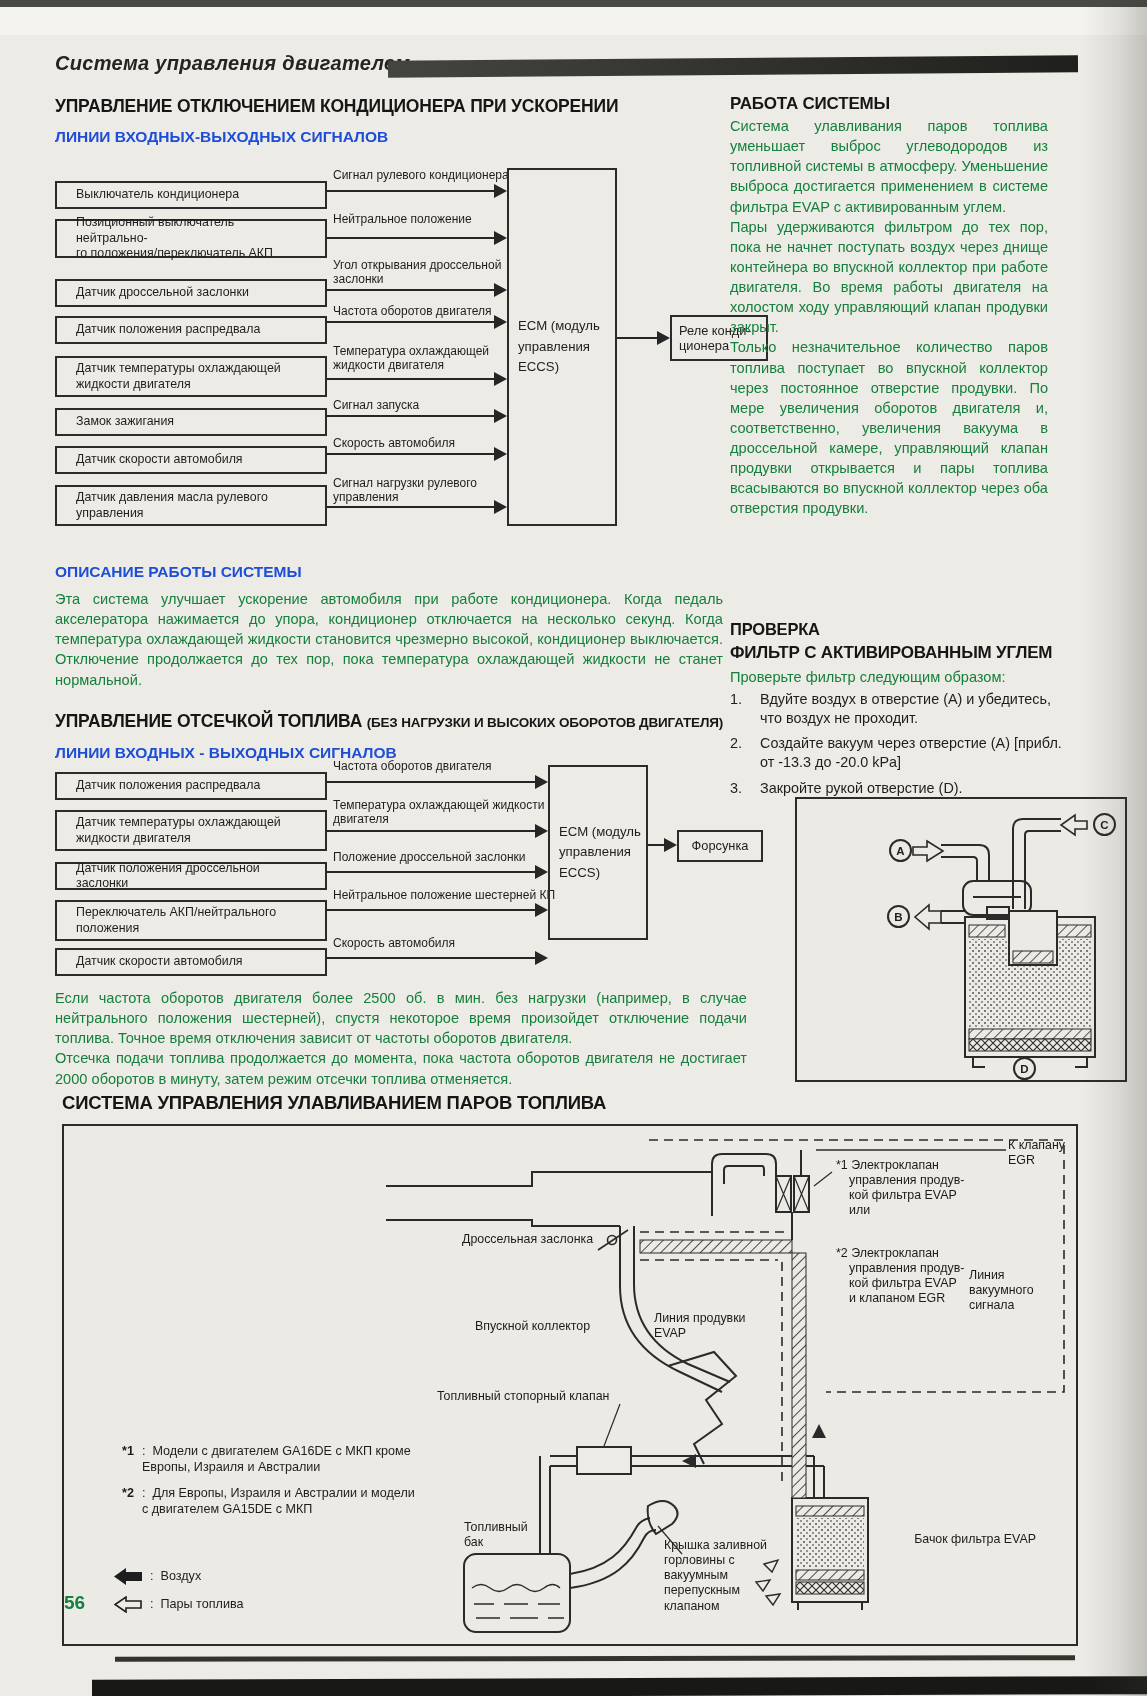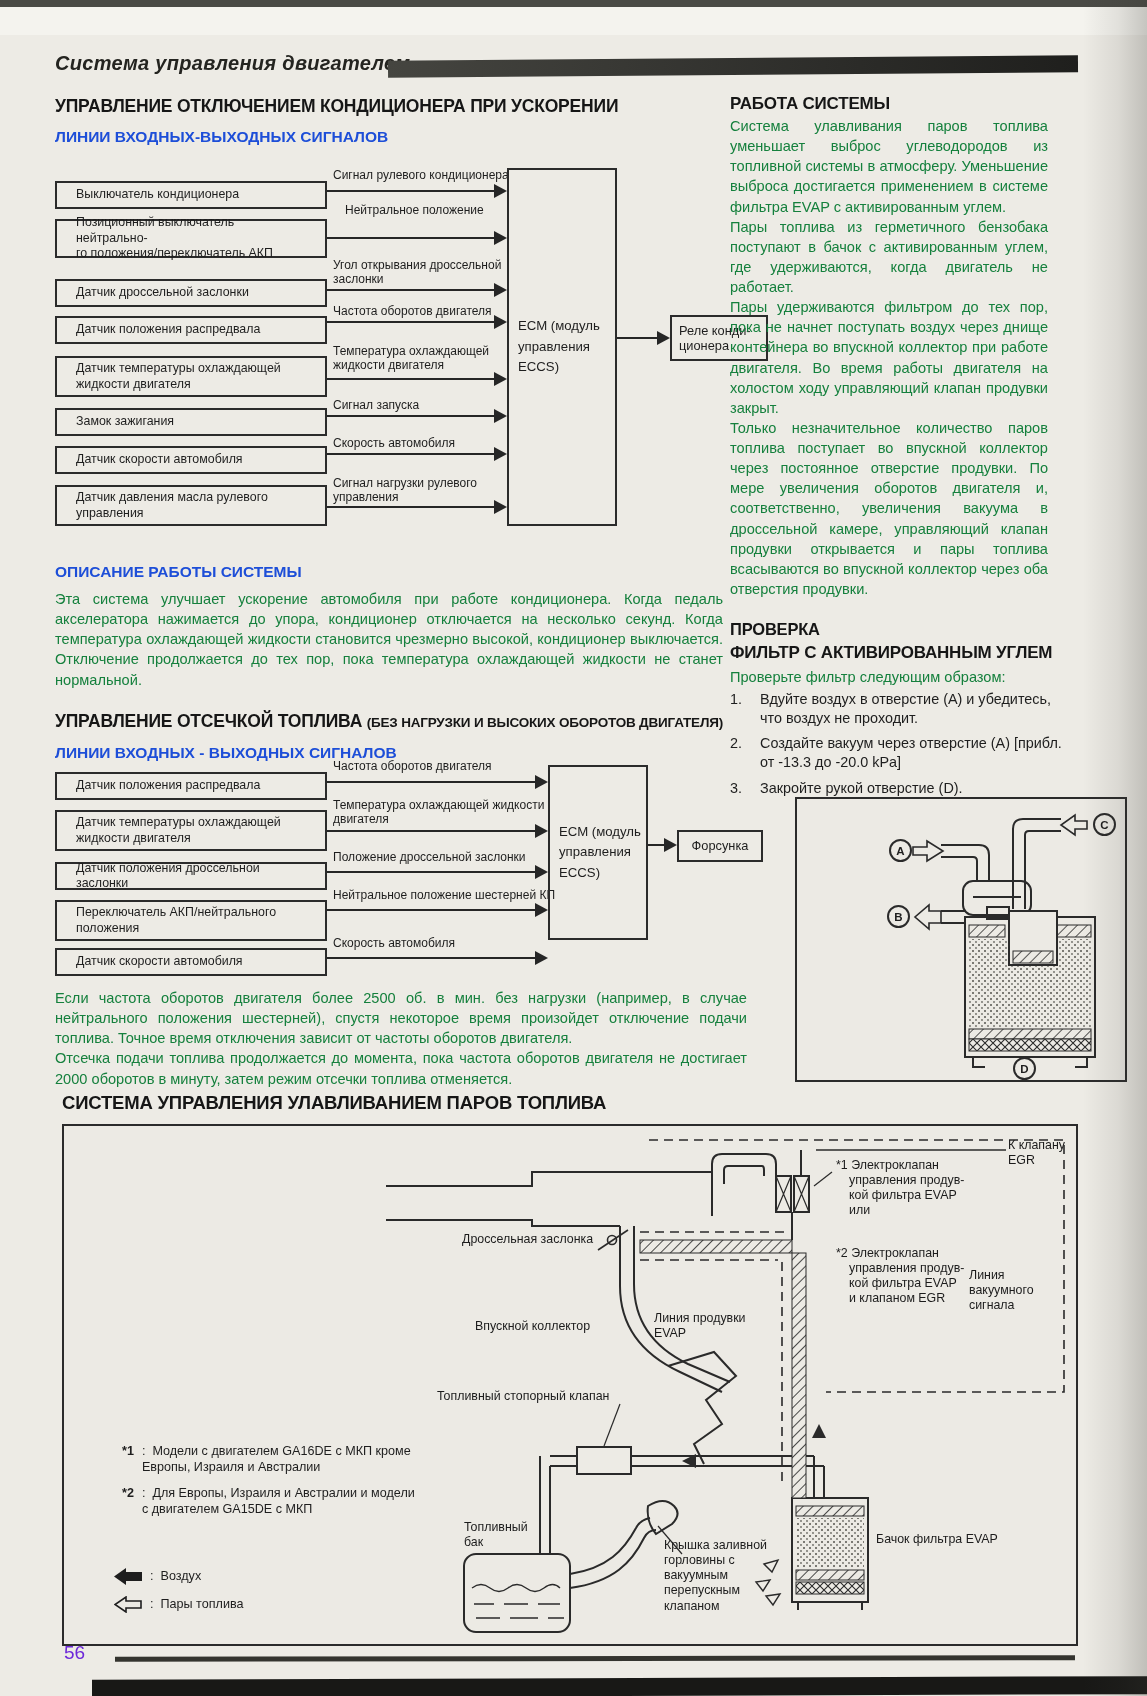--- a/index.html
+++ b/index.html
@@ -39,21 +39,21 @@
   .port{position:absolute;width:19px;height:19px;border:2px solid #2a2a2a;border-radius:50%;
         font-size:11.5px;font-weight:bold;display:flex;align-items:center;justify-content:center;background:#eceae4;}
   
   .dlabel{position:absolute;font-size:12.4px;line-height:1.22;color:#1c1c1c;}
   .legend-row{position:absolute;display:flex;font-size:12.6px;line-height:1.25;}
   .legend-key{flex:none;font-weight:bold;}
   .legend-text::before{content:":\00a0\00a0";}
   .legend-text{margin-left:8px;}
   .footer-rule{position:absolute;left:115px;top:1656px;width:960px;height:5px;background:#34342f;transform:rotate(-.1deg);}
   .footer-bar{position:absolute;left:92px;top:1678px;width:1060px;height:18px;background:#181816;transform:rotate(-.2deg);}
-  .pageno{position:absolute;left:64px;top:1642px;font-size:19px;font-weight:normal;color:#6d28d9;}
+  .pageno{position:absolute;left:64px;top:1592px;font-size:19px;font-weight:bold;color:#15803d;}
   svg{display:block;}
 </style>
 </head>
 <body>
 
 <div class="page">
   <div class="topstrip"></div>
   <div class="topwhite"></div>
   <div class="rightshadow"></div>
 
@@ -67,21 +67,21 @@
 
     <div>
       <div class="src-box ml" style="top:21px;height:28px;">Выключатель кондиционера</div>
       <div class="sig-label ml" style="top:9px;">Сигнал рулевого кондиционера</div>
       <div class="sig-arrow" style="left:272px;top:30px;width:167px;"></div>
     </div>
 
     <div>
       <div class="src-box ml" style="top:59px;height:39px;">Позиционный выключатель нейтрально-
 го положения/переключатель АКП</div>
-      <div class="sig-label ml" style="top:44px;margin-left:12px;">Нейтральное положение</div>
+      <div class="sig-label ml" style="top:53px;">Нейтральное положение</div>
       <div class="sig-arrow" style="left:272px;top:77px;width:167px;"></div>
     </div>
 
     <div>
       <div class="src-box ml" style="top:119px;height:28px;">Датчик дроссельной заслонки</div>
       <div class="sig-label ml" style="top:99px;">Угол открывания дроссельной
 заслонки</div>
       <div class="sig-arrow" style="left:272px;top:129px;width:167px;"></div>
     </div>
 
@@ -170,21 +170,20 @@
     <div class="sig-arrow" style="left:593px;top:92px;width:16px;"></div>
     <div class="out-box" style="left:622px;top:78px;width:86px;height:32px;justify-content:center;">Форсунка</div>
   </div>
 
   <div class="abs body-text ml" style="left:55px;top:988px;width:692px;">Если частота оборотов двигателя более 2500 об. в мин. без нагрузки (например, в случае нейтрального положения шестерней), спустя некоторое время произойдет отключение подачи топлива. Точное время отключения зависит от частоты оборотов двигателя.
 Отсечка подачи топлива продолжается до момента, пока частота оборотов двигателя не достигает 2000 оборотов в минуту, затем режим отсечки топлива отменяется.</div>
 
   <div class="abs h1" style="left:730px;top:94px;font-size:17px;">РАБОТА СИСТЕМЫ</div>
   <div class="abs" style="left:730px;top:116px;width:318px;">
     <p class="body-text" style="margin:0;">Система улавливания паров топлива уменьшает выброс углеводородов из топливной системы в атмосферу. Уменьшение выброса достигается применением в системе фильтра EVAP с активированным углем.</p>
-    <p class="body-text" style="margin:0;">Пары топлива из герметичного бензобака поступают в бачок с активированным углем, где удерживаются, когда двигатель не работает.</p>
     <p class="body-text" style="margin:0;">Пары удерживаются фильтром до тех пор, пока не начнет поступать воздух через днище контейнера во впускной коллектор при работе двигателя. Во время работы двигателя на холостом ходу управляющий клапан продувки закрыт.</p>
     <p class="body-text" style="margin:0;">Только незначительное количество паров топлива поступает во впускной коллектор через постоянное отверстие продувки. По мере увеличения оборотов двигателя и, соответственно, увеличения вакуума в дроссельной камере, управляющий клапан продувки открывается и пары топлива всасываются во впускной коллектор через оба отверстия продувки.</p>
   </div>
 
   <div class="abs h1" style="left:730px;top:620px;font-size:16.5px;">ПРОВЕРКА</div>
   <div class="abs h1" style="left:730px;top:643px;font-size:17px;text-align:center;">ФИЛЬТР С АКТИВИРОВАННЫМ УГЛЕМ</div>
   <div class="abs body-text" style="left:730px;top:667px;width:330px;text-align:left;">Проверьте фильтр следующим образом:</div>
   <div class="abs" style="left:730px;top:690px;width:332px;">
     <div class="step">
       <span class="step-num">1.</span>
@@ -365,21 +364,21 @@
     <div class="dlabel ml" style="left:590px;top:185px;width:125px;">Линия продувки
 EVAP</div>
     <div class="dlabel" style="left:373px;top:263px;">Топливный стопорный клапан</div>
     <div class="dlabel ml" style="left:400px;top:394px;">Топливный
 бак</div>
     <div class="dlabel ml" style="left:600px;top:412px;width:160px;">Крышка заливной
 горловины с
 вакуумным
 перепускным
 клапаном</div>
-    <div class="dlabel" style="left:812px;top:406px;width:160px;">Бачок фильтра EVAP</div>
+    <div class="dlabel" style="left:812px;top:406px;width:160px;text-align:right;">Бачок фильтра EVAP</div>
 
     <div class="legend-row" style="left:58px;top:318px;">
       <span class="legend-key">*1</span>
       <span class="legend-text ml">Модели с двигателем GA16DE с МКП кроме
 Европы, Израиля и Австралии</span>
     </div>
     <div class="legend-row" style="left:58px;top:360px;">
       <span class="legend-key">*2</span>
       <span class="legend-text ml">Для Европы, Израиля и Австралии и модели
 с двигателем GA15DE с МКП</span>

